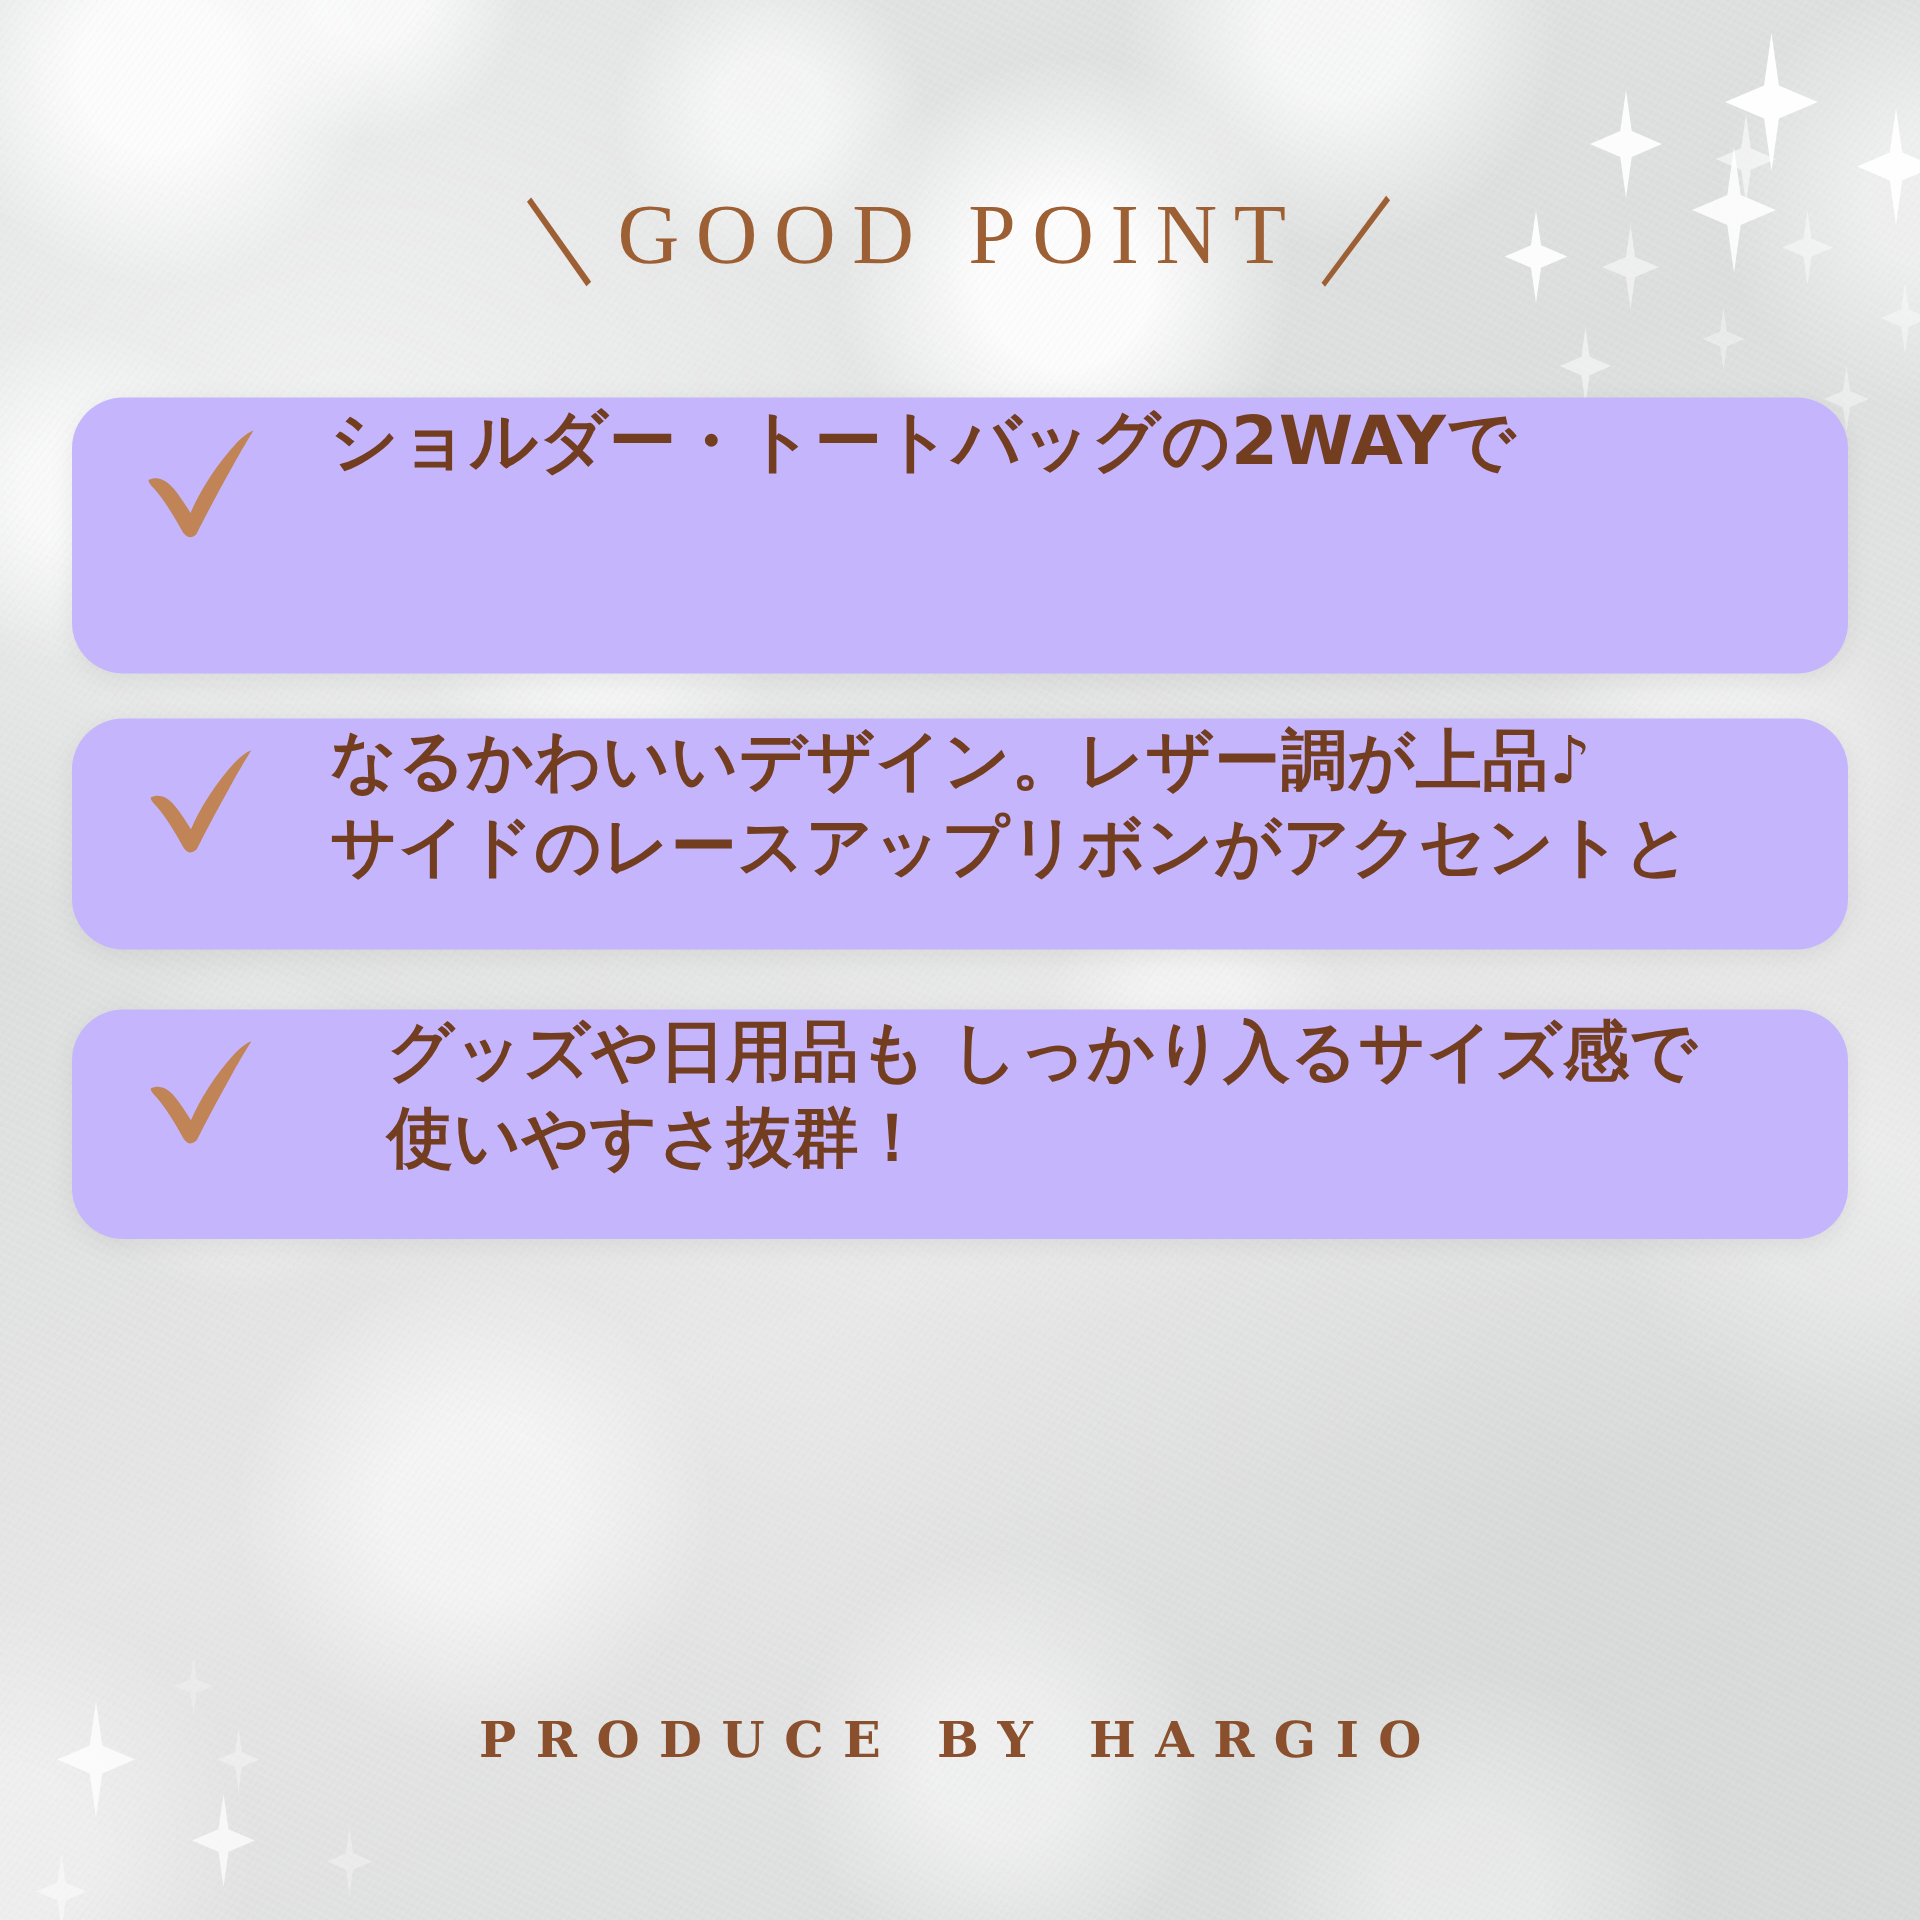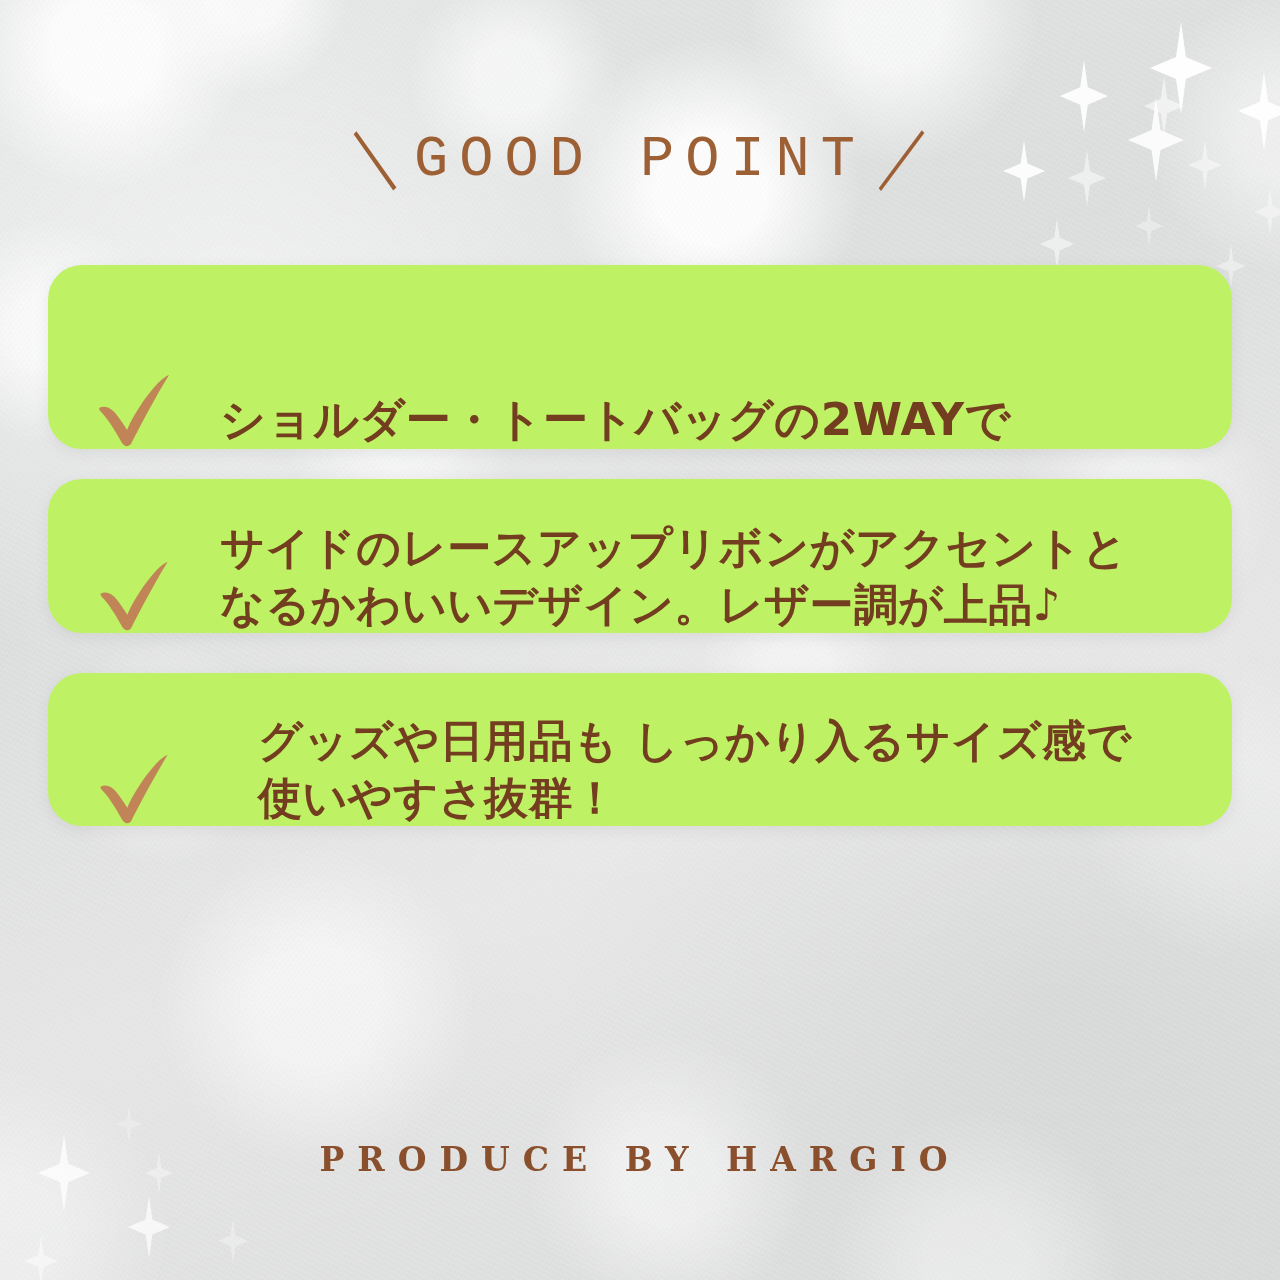--- a/index.html
+++ b/index.html
@@ -77,44 +77,44 @@
   
   .heading {
     position: absolute;
     left: 0; right: 0;
     top: 118px;
     text-align: center;
     color: #9d5f34;
     font-size: 57px;
     letter-spacing: 11px;
     font-weight: 300;
-    font-family: Liberation Mono, monospace;
+    font-family: Liberation Serif, serif;
     white-space: nowrap;
   }
   .heading .slash {
     display: inline-block;
     font-weight: 300;
     letter-spacing: 0;
     transform: scaleY(1.22);
   }
   .heading .word {
     display: inline-block;
     padding: 0 10px;
   }
 
   
   .card {
     position: absolute;
     left: 48px;
     width: 1184px;
-    background: #bef264;
+    background: #c4b5fd;
     border-radius: 34px;
     box-shadow: 0 4px 14px rgba(120,120,120,.13);
     display: flex;
-    align-items: flex-end;
+    align-items: flex-start;
   }
   .check-wrap {
     width: 172px;
     flex: 0 0 172px;
     display: flex;
     justify-content: center;
     align-items: center;
   }
   .check-icon { display: block; }
 
@@ -199,22 +199,22 @@
     </div>
   </div>
 
   <div class="card" id="card-2">
     <div class="check-wrap">
       <svg class="check-icon" width="92" height="92" viewBox="0 0 96 96">
         <path d="M13 55 C19 52 25 55 30 61 C34 66 38 72 41 77 C47 63 58 45 72 30 C76 26 80 23 83 22 C80 27 75 35 69 46 C60 62 51 79 45 91 C42 94 39 94 36 90 C31 81 24 69 17 61 C15 59 13 57 13 55 Z" fill="#c08457"></path>
       </svg>
     </div>
     <div class="card-text">
+      <span class="ln">なるかわいいデザイン。レザー調が上品♪</span>
       <span class="ln">サイドのレースアップリボンがアクセントと</span>
-      <span class="ln">なるかわいいデザイン。レザー調が上品♪</span>
     </div>
   </div>
 
   <div class="card" id="card-3">
     <div class="check-wrap">
       <svg class="check-icon" width="92" height="92" viewBox="0 0 96 96">
         <path d="M13 55 C19 52 25 55 30 61 C34 66 38 72 41 77 C47 63 58 45 72 30 C76 26 80 23 83 22 C80 27 75 35 69 46 C60 62 51 79 45 91 C42 94 39 94 36 90 C31 81 24 69 17 61 C15 59 13 57 13 55 Z" fill="#c08457"></path>
       </svg>
     </div>
     <div class="card-text">

